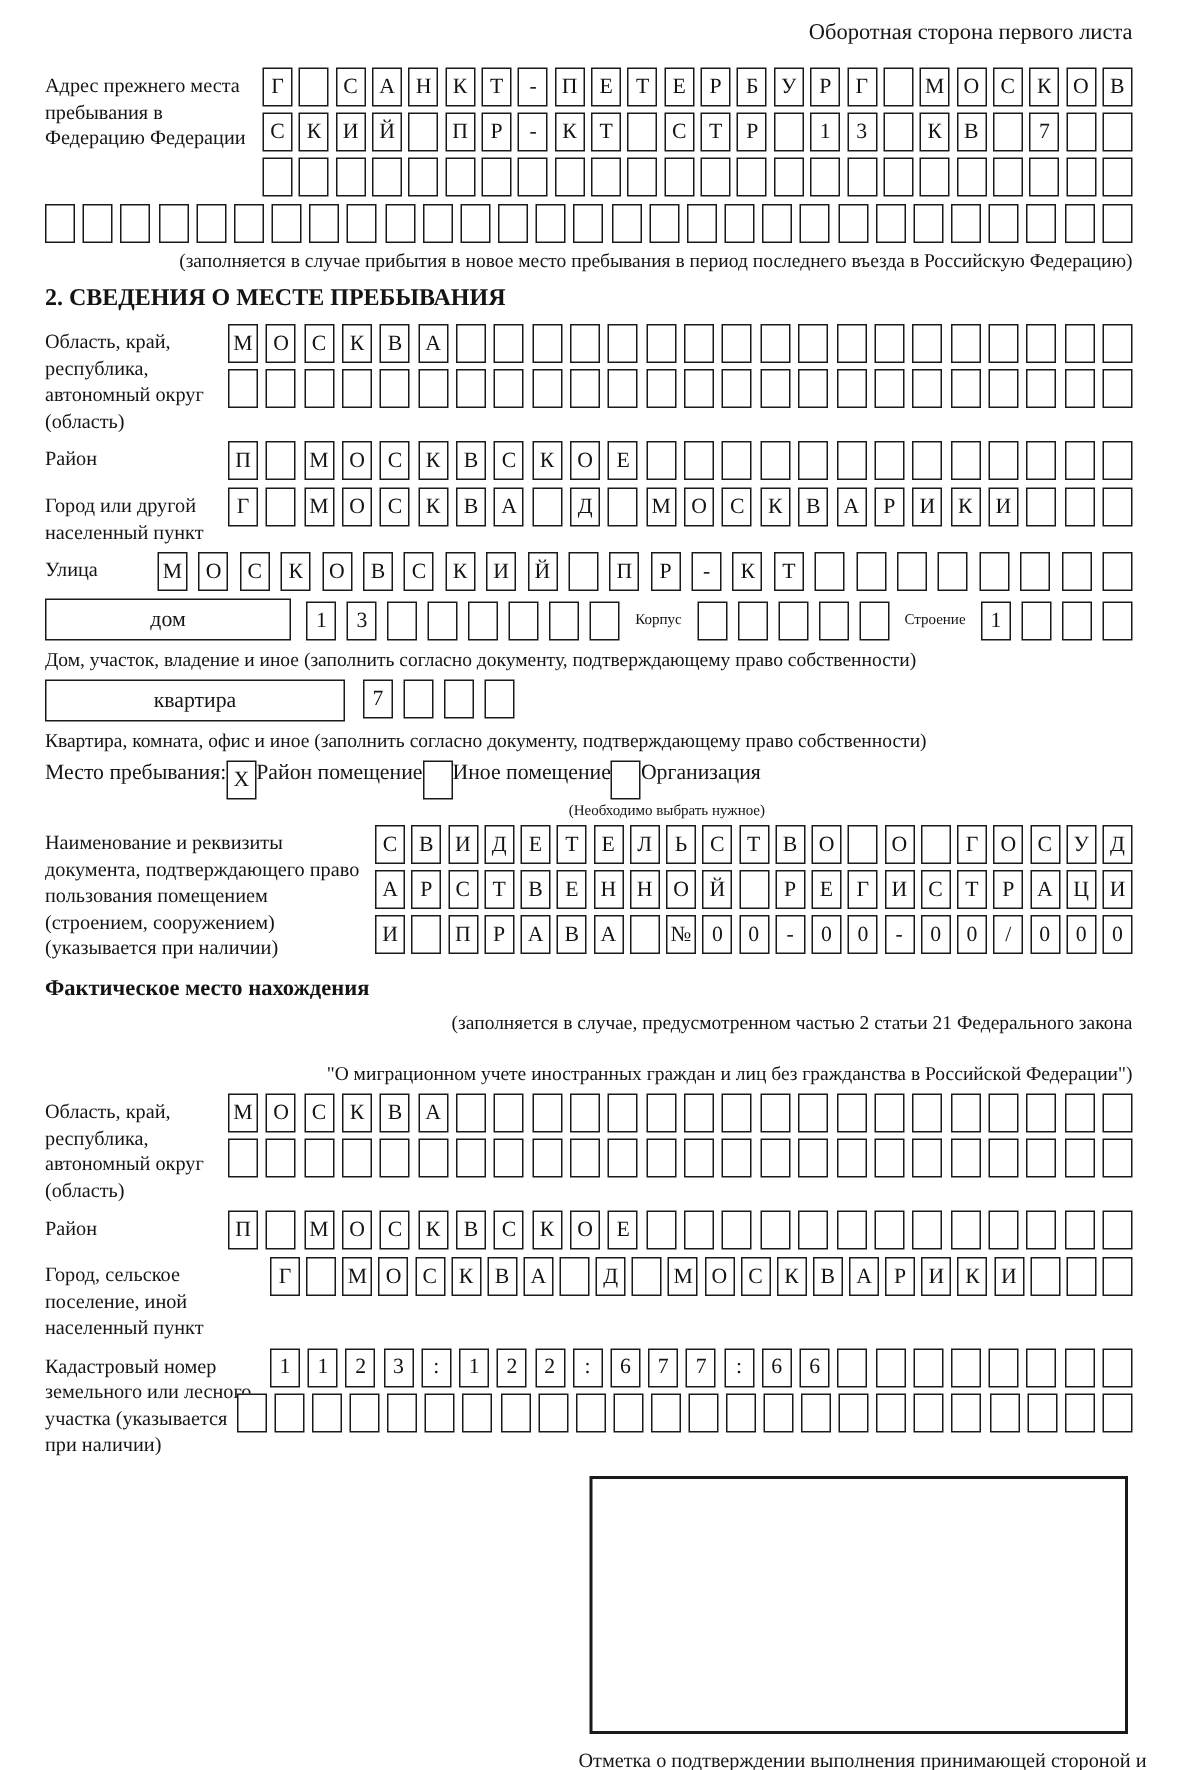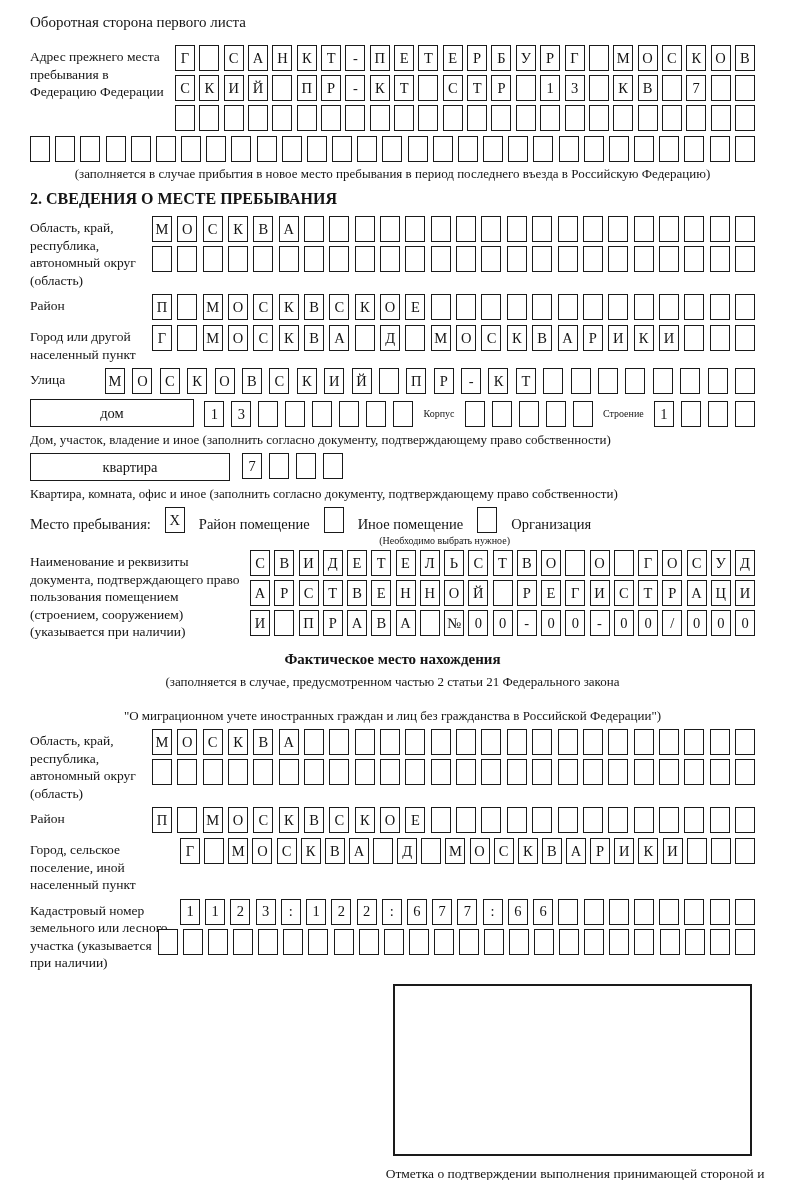--- a/index.html
+++ b/index.html
@@ -1,31 +1,31 @@
 <!DOCTYPE html>
 <html lang="ru"><head>
 <meta charset="utf-8">
 <style>
   html,body{margin:0;padding:0;background:#ffffff}
   body{width:800px;height:1180px;overflow:hidden;font-family:"Liberation Serif","DejaVu Serif",serif;color:#141414}
   .page{box-sizing:border-box;width:800px;height:1180px;padding:14px 45px 0 30px;position:relative}
-  .corner{text-align:left;font-size:15px;margin-bottom:14px}
+  .corner{text-align:right;font-size:15px;margin-bottom:14px}
   .frow{display:flex;align-items:flex-start;margin-bottom:5px}
   .flabel{flex:0 0 auto;font-size:13.5px;line-height:1.3;padding-top:3px;padding-right:6px;box-sizing:border-box}
   .rows{flex:1 1 auto;display:flex;flex-direction:column;gap:4px;min-width:0}
   .spread{display:flex;justify-content:space-between;flex:1 1 auto}
   .run{display:flex;gap:7px}
   .cell{box-sizing:border-box;flex:0 0 20px;width:20px;height:26px;border:1.7px solid #1a1a1a;display:inline-flex;align-items:center;justify-content:center;font-size:14.5px;background:#fff}
   .widebox{box-sizing:border-box;height:28px;border:1.7px solid #1a1a1a;display:flex;align-items:center;justify-content:center;font-size:14.5px;flex:0 0 auto}
   .inline-label{font-size:10px;white-space:nowrap;align-self:center}
   .note{font-size:13px;margin:1px 0 5px}
-  .center{text-align:center}
+  .center{text-align:right}
   .h2{font-weight:bold;font-size:16px;margin:8px 0 8px}
-  .h3{font-weight:bold;font-size:15px;text-align:center;margin:10px 0 6px}
-  .stayrow{display:flex;align-items:flex-end;gap:14px;font-size:14.5px;margin:4px 0 2px}
+  .h3{font-weight:bold;font-size:15px;margin:10px 0 6px}
+  .stayrow{display:flex;align-items:flex-start;font-size:14.5px;margin:4px 0 2px}
   .choosenote{font-size:10px;text-align:right;width:330px;margin:0 0 4px 150px}
   .bigbox{width:359px;height:172px;border:2px solid #1a1a1a;margin:12px 0 8px 363px;box-sizing:border-box}
   .caption{width:400px;margin-left:345px;text-align:center;font-size:13.5px;line-height:1.42}
 </style>
 </head>
 <body>
 
 <div class="page">
 
   <div class="corner">Оборотная сторона первого листа</div>

